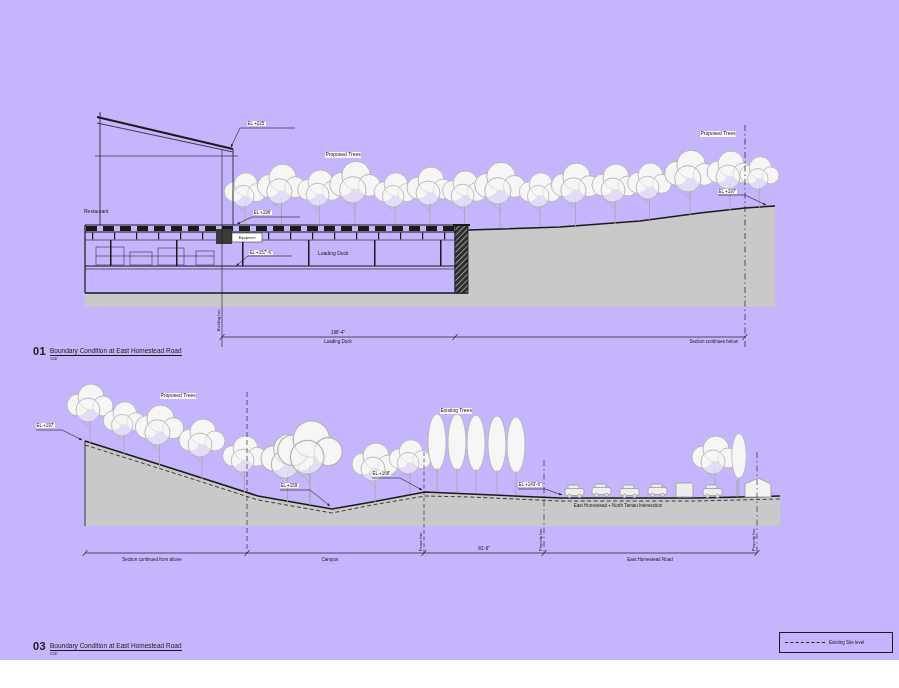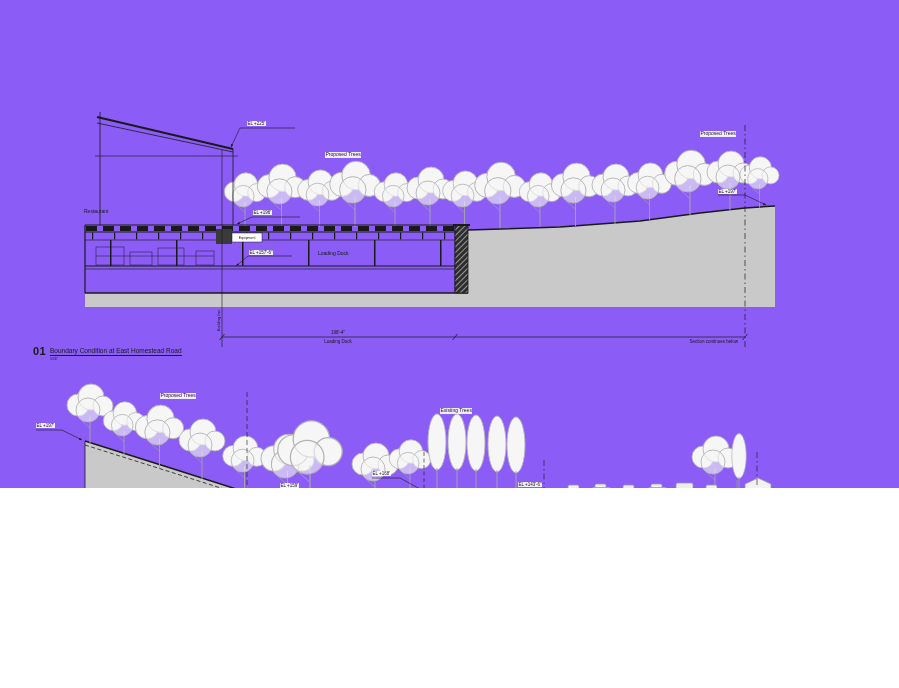--- a/index.html
+++ b/index.html
@@ -1,16 +1,16 @@
 <!DOCTYPE html>
 <html><head>
 <meta charset="utf-8">
 <style>
   html,body{margin:0;padding:0;background:#ffffff;}
-  #sheet{position:relative;width:899px;height:488px;background:#8b5cf6;overflow:hidden;
+  #sheet{position:relative;width:899px;height:660px;background:#c4b5fd;overflow:hidden;
          font-family:"Liberation Sans",sans-serif;color:#1a1a1a;}
   svg{position:absolute;left:0;top:0;}
   .lbl{position:absolute;font-size:4.5px;line-height:1.15;white-space:nowrap;color:#1a1a1a;}
   .fs5{font-size:5px;}
   .fs35{font-size:3.5px;}
   .el{background:rgba(255,255,255,.88);padding:0 .5px;}
   .center{text-align:center;}
   .right{text-align:right;}
   .rot{transform:rotate(-90deg);transform-origin:0 0;font-size:4px;}
   .titleblock{position:absolute;width:220px;height:22px;}
@@ -232,20 +232,25 @@
 <div class="lbl center" style="left:528px;top:503px;width:180px">East Homestead + North Tantau Intersection</div>
 <div class="lbl rot" style="left:419px;top:551px">Fence line</div>
 <div class="lbl rot" style="left:539px;top:551px">Property line</div>
 <div class="lbl rot" style="left:752px;top:551px">Property line</div>
 <div class="lbl center" style="left:464px;top:545.5px;width:40px">81'-6"</div>
 <div class="lbl center" style="left:92px;top:557px;width:120px">Section continued from above</div>
 <div class="lbl center" style="left:290px;top:557px;width:80px">Campus</div>
 <div class="lbl center" style="left:590px;top:557px;width:120px">East Homestead Road</div>
 
 
+<div class="titleblock" style="left:33px;top:640px">
+  <span class="num">03</span>
+  <span class="ttl">Boundary Condition at East Homestead Road</span>
+  <span class="scl">1/16"</span>
+</div>
 
 <div id="legend">
   <span class="dash"></span>
   <span class="txt">Existing Site level</span>
 </div>
 
 <div class="sb-lbl" style="left:47px">0'</div>
 <div class="sb-lbl" style="left:62.5px">10'</div>
 <div class="sb-lbl" style="left:93.5px">30'</div>
 <div class="sb-lbl" style="left:124.5px">50'</div>

